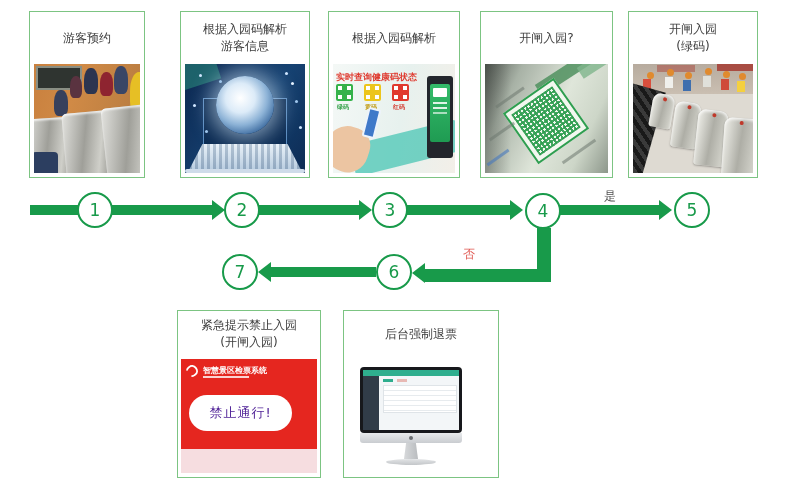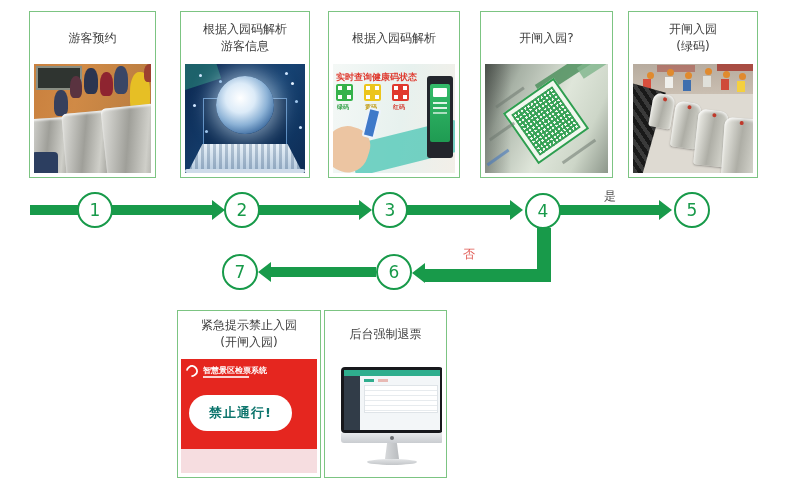--- a/index.html
+++ b/index.html
@@ -1,28 +1,28 @@
 <!DOCTYPE html>
 <html><head>
 <meta charset="utf-8">
 <style>
   *{margin:0;padding:0;box-sizing:border-box}
   html,body{width:787px;height:497px;background:#fff;font-family:"DejaVu Sans",sans-serif}
   .stage{position:relative;width:787px;height:497px;background:#fff;overflow:hidden}
 
   
   .step{position:absolute;top:11px;height:167px;background:#fff;border:1px solid #7cc482}
-  #s1{left:29px;width:127px}
+  #s1{left:29px;width:116px}
   #s2{left:180px;width:130px}
   #s3{left:328px;width:132px}
   #s4{left:480px;width:133px}
   #s5{left:628px;width:130px}
   .bstep{position:absolute;top:310px;height:168px;background:#fff;border:1px solid #7cc482}
   #b7{left:177px;width:144px}
-  #b6{left:324px;width:123px}
+  #b6{left:343px;width:156px}
   .step-title{height:52px;display:flex;flex-direction:column;align-items:center;justify-content:center;
     font-size:12px;line-height:17px;color:#3c3c3c;text-align:center}
   .bstep .step-title{height:46px}
   .step-img{position:absolute;left:4px;right:4px;top:52px;bottom:4px;overflow:hidden}
   .bstep .step-img{top:48px}
   .step-img *, .step-img{position:absolute}
 
   
   .shaft{position:absolute;height:10px;background:#189a4a}
   .head-r{position:absolute;width:0;height:0;border-top:10px solid transparent;border-bottom:10px solid transparent;border-left:13px solid #189a4a}
@@ -117,21 +117,21 @@
   .i5-gc{left:63px;top:46px;width:30px;height:56px;transform:rotate(6deg)}
   .i5-gd{left:90px;top:54px;width:34px;height:58px;transform:rotate(4deg)}
 
   
   .img6{left:3px;right:3px;bottom:4px;background:#fff}
   .i6-red{left:0;top:0;width:100%;height:92px;background:#e5261f}
   .i6-logo-circ{left:5px;top:6px;width:12px;height:12px;border:2px solid #fff;border-left-color:transparent;border-radius:50%;transform:rotate(-40deg)}
   .i6-logo-txt{left:22px;top:6px;font-size:8px;font-weight:bold;color:#fff;white-space:nowrap}
   .i6-logo-sub{left:22px;top:17px;width:46px;height:2px;background:rgba(255,255,255,.8)}
   .i6-pill{left:8px;top:36px;width:103px;height:36px;background:#fff;border-radius:18px;display:flex;align-items:center;justify-content:center}
-  .i6-forbid{position:static;color:#0f766e;font-weight:bold;font-size:13px;letter-spacing:1px;white-space:nowrap}
+  .i6-forbid{position:static;color:#4c1d95;font-weight:normal;font-size:13px;letter-spacing:1px;white-space:nowrap}
   .i6-pink{left:0;bottom:0;width:100%;height:24px;background:#f6dde0}
 
   
   .img7{background:#fff}
   .i7-mon{left:12px;top:8px;width:102px;height:66px;background:#17181c;border-radius:4px;padding:3px}
   .i7-scr{position:static;display:block;width:100%;height:100%;background:#f3f6f8;position:relative;overflow:hidden}
   .i7-btn{left:20px;top:9px;width:10px;height:3px;background:#2fae8e;box-shadow:14px 0 0 #e8b9b4}
   .i7-chin{left:12px;top:74px;width:102px;height:10px;background:linear-gradient(#e8eaec,#c9ccd0);border-radius:0 0 3px 3px}
   .i7-apple{left:61px;top:77px;width:4px;height:4px;border-radius:50%;background:#6a6d71}
   .i7-stand{left:56px;top:84px;width:14px;height:16px;background:linear-gradient(90deg,#d7d9db,#b9bcbf);clip-path:polygon(15% 0,85% 0,100% 100%,0 100%)}

